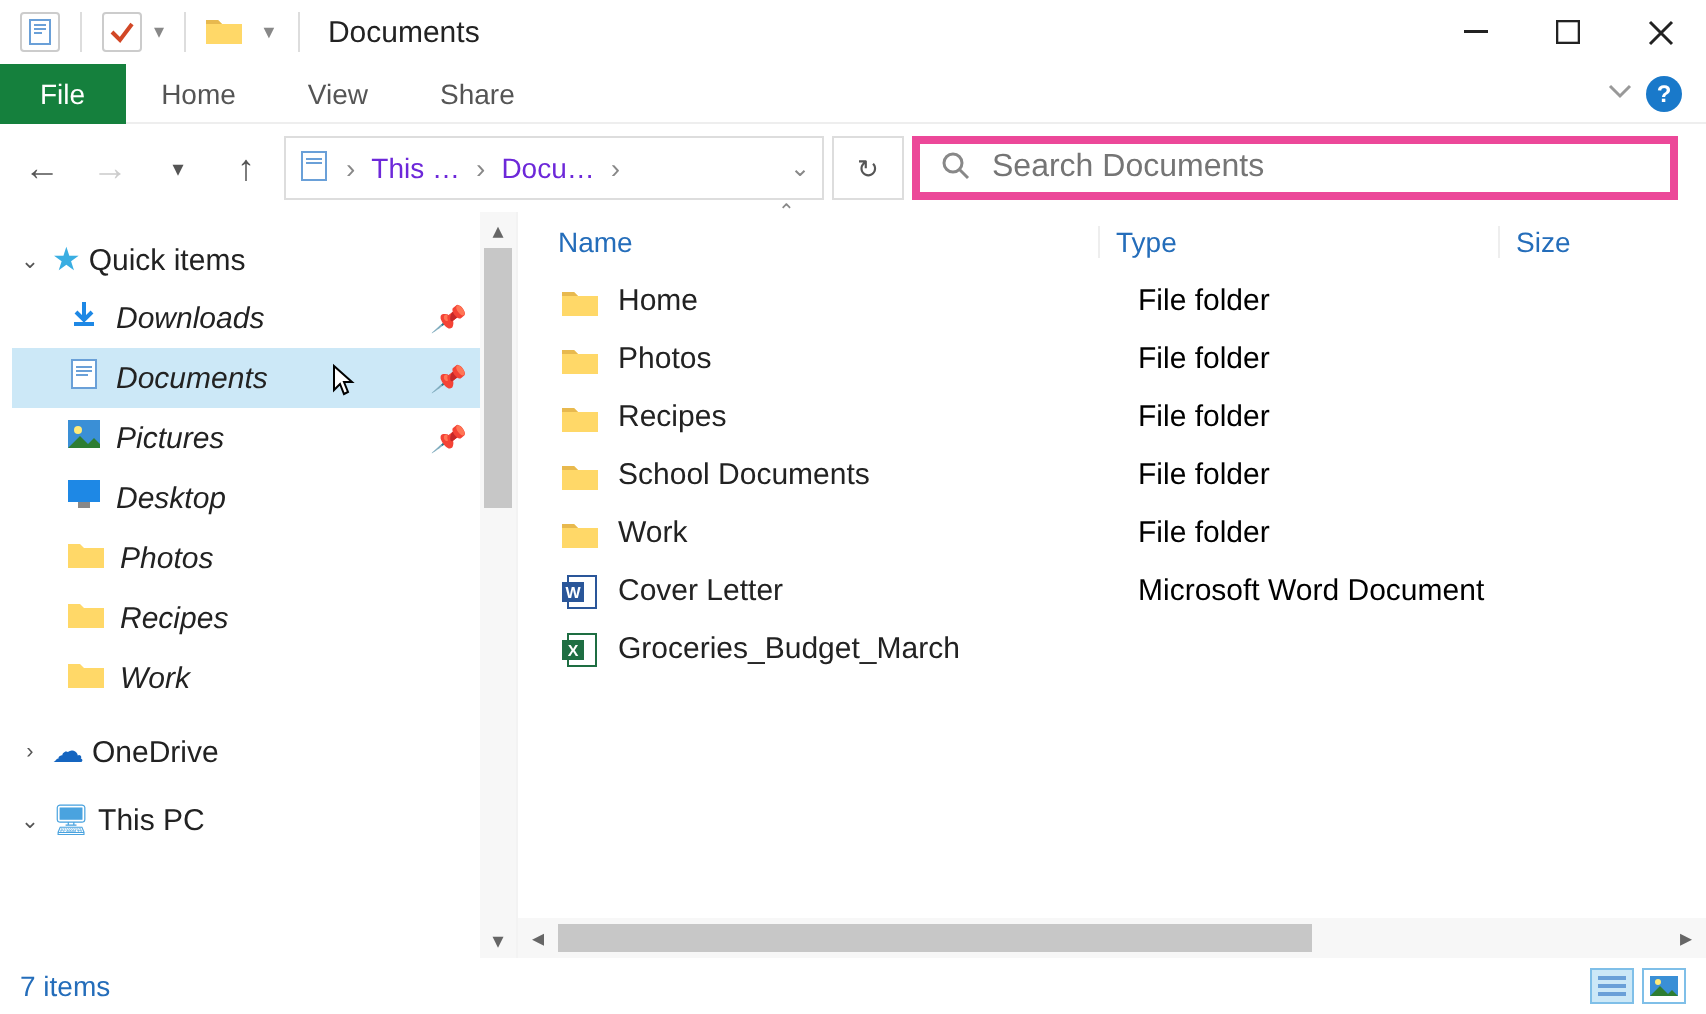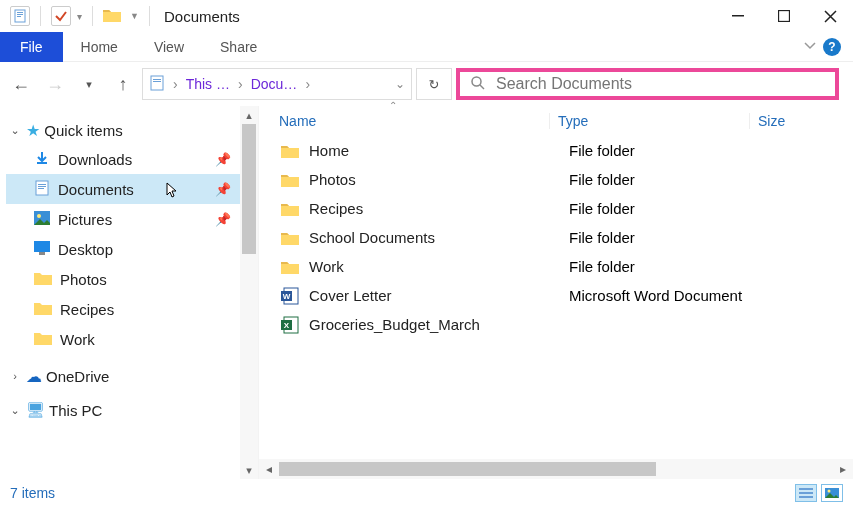--- a/index.html
+++ b/index.html
@@ -9,21 +9,21 @@
 .titlebar { display: flex; align-items: center; height: 32px; padding-left: 10px; }
 .qat { display: flex; align-items: center; gap: 6px; }
 .qat-icon { width: 20px; height: 20px; display: flex; align-items: center; justify-content: center; border: 1px solid #ccc; border-radius: 2px; }
 .qat-sep { width:1px; height:20px; background:#ddd; margin:0 4px;}
 .title-text { margin-left: 10px; font-size: 15px; }
 .win-controls { margin-left: auto; display: flex; }
 .win-btn { width: 46px; height: 32px; display: flex; align-items: center; justify-content: center; font-size: 15px; }
 
 
 .ribbon { display: flex; align-items: center; height: 30px; border-bottom: 1px solid #eee; }
-.file-tab { background: #1d4ed8; color: #fff; height: 30px; display: flex; align-items: center; padding: 0 20px; font-size: 14px; }
+.file-tab { background: #15803d; color: #fff; height: 30px; display: flex; align-items: center; padding: 0 20px; font-size: 14px; }
 .r-tab { padding: 0 18px; height:30px; display:flex; align-items:center; color:#555; font-size:14px; }
 .ribbon-spacer { flex:1; }
 .ribbon-chev { margin-right:6px; color:#999; }
 .help-btn { width:18px; height:18px; border-radius:50%; background:#1979ca; color:#fff; display:flex; align-items:center; justify-content:center; font-size:12px; margin-right:12px; font-weight:bold;}
 
 
 .navrow { display:flex; align-items:center; height: 44px; gap:4px; padding: 0 6px; }
 .nav-btn { width:30px; height:30px; display:flex; align-items:center; justify-content:center; font-size:18px; color:#555;}
 .nav-btn.disabled{ color:#ccc;}
 .addr { flex: 0 0 270px; height:32px; border:1px solid #ddd; display:flex; align-items:center; padding:0 6px; gap:4px; font-size:14px;}
@@ -40,21 +40,21 @@
 
 .nav-scroll{ width:18px; background:#f7f7f7; position:relative;}
 .nav-scroll .arrow{ position:absolute; left:0; width:18px; height:18px; display:flex; align-items:center; justify-content:center; color:#666; font-size:11px;}
 .nav-scroll .arrow.top{ top:0;}
 .nav-scroll .arrow.bot{ bottom:0;}
 .nav-scroll .thumb{ position:absolute; top:18px; left:2px; width:14px; height:130px; background:#c7c7c7;}
 
 
 .nav { width:240px; padding: 10px 0 0 6px; overflow:hidden;}
 .nav-group-head{ display:flex; align-items:center; gap:4px; height:28px; font-size:15px; padding-left:2px;}
-.nav-item{ display:flex; align-items:center; gap:8px; height:30px; padding-left:28px; font-size:15px; position:relative;}
+.nav-item{ display:flex; align-items:center; gap:8px; height:30px; padding-left:28px; font-size:15px; position:relative;font-style:italic;}
 .nav-item.selected{ background:#cce8f7;}
 .nav-item .pin{ margin-left:auto; margin-right:8px; color:#aaa; font-size:13px;}
 .cursor{ position:absolute; left:155px; top:7px; font-size:16px; pointer-events:none; z-index:5;}
 .expand-caret{ width:14px; color:#555; font-size:11px; display:inline-block; text-align:center;}
 
 
 .content { flex:1; display:flex; flex-direction:column; border-left:1px solid #f3f3f3; position:relative;}
 .col-headers{ display:flex; align-items:center; height:30px; color:#246dba; font-size:14px; padding-left:20px; position:relative;}
 .col-name{ width:270px;}
 .col-type{ width:200px; border-left:1px solid #eee; padding-left:8px;}

